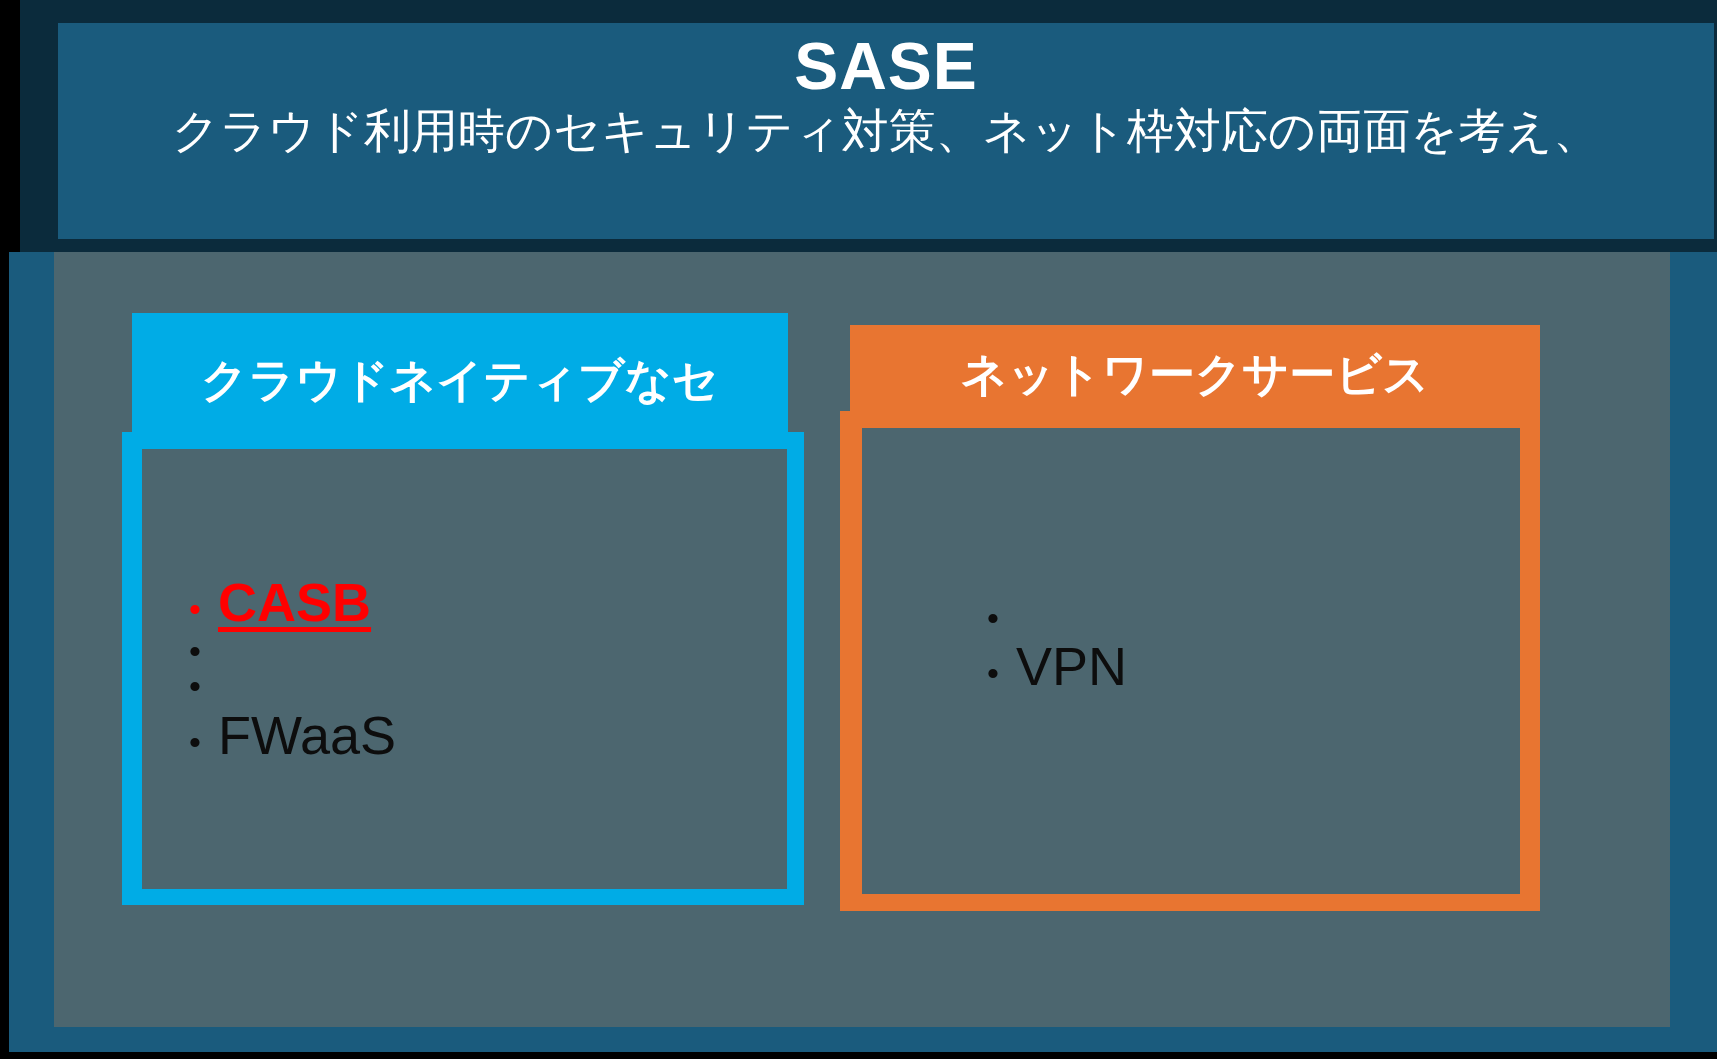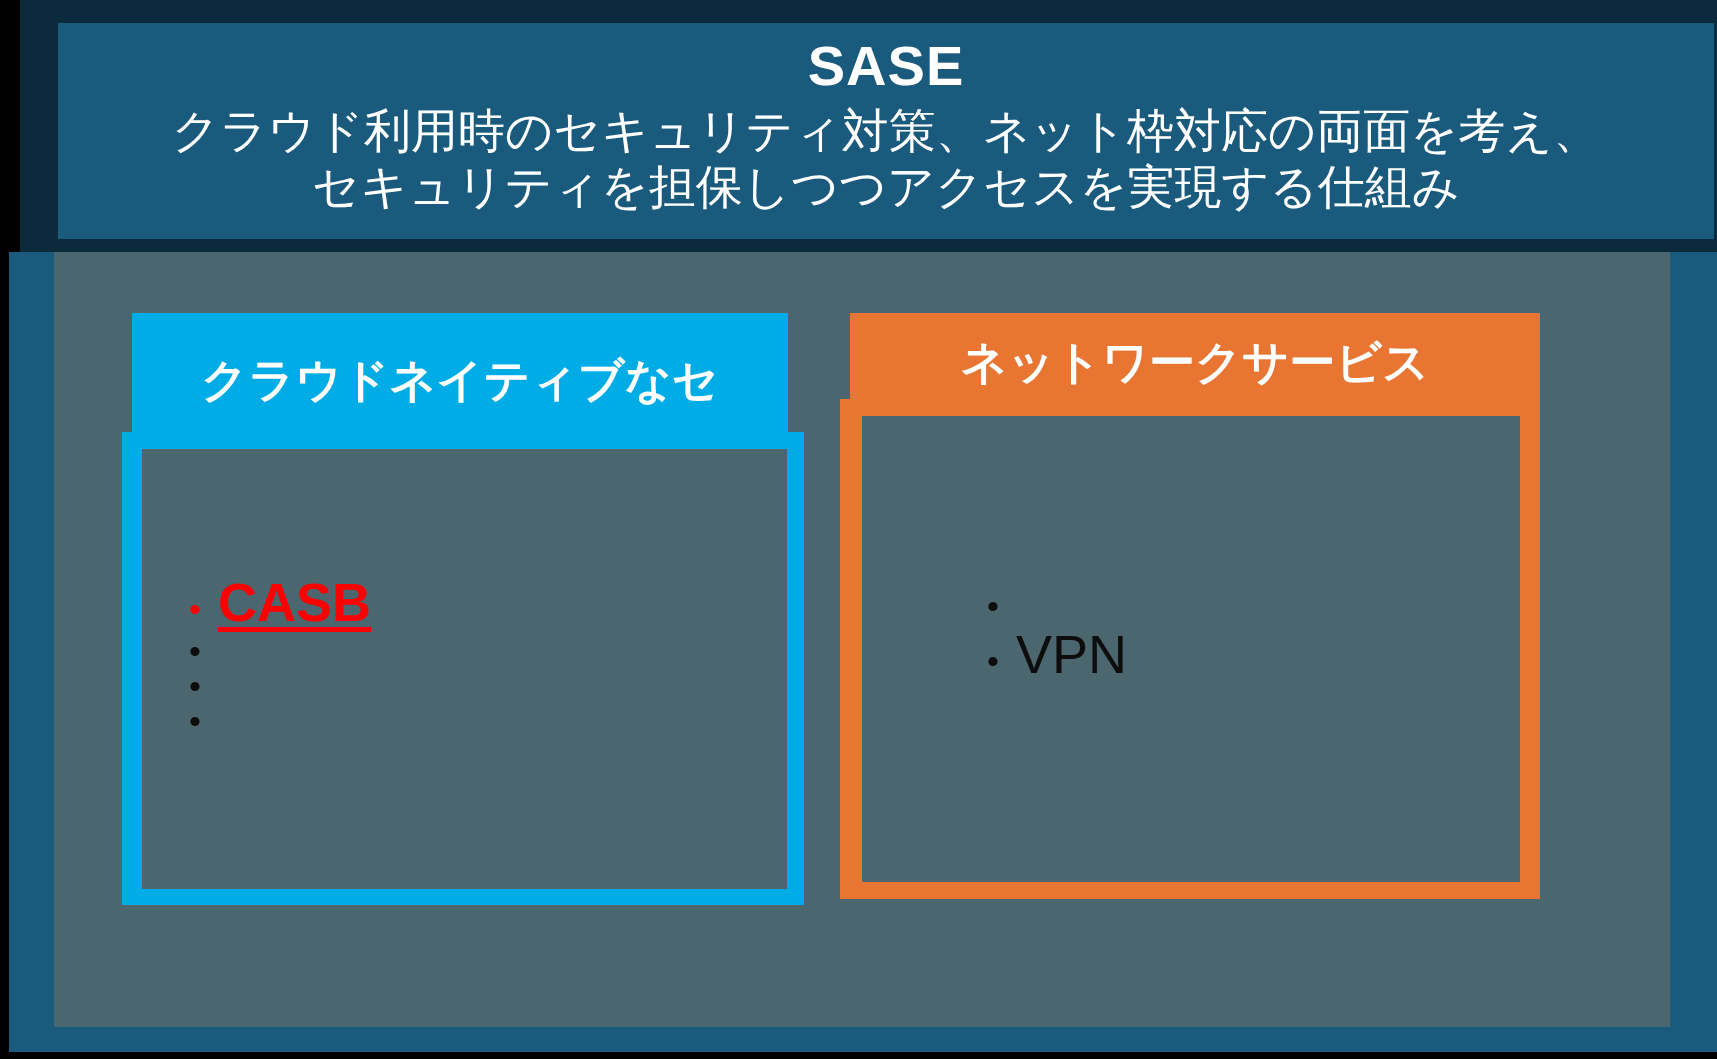--- a/index.html
+++ b/index.html
@@ -43,21 +43,21 @@
     border: 7px solid #0B2B3C;
     display: flex;
     flex-direction: column;
     align-items: center;
     justify-content: flex-start;
     padding-top: 6px;
   }
   .header-title {
     color: #FFFFFF;
     font-weight: bold;
-    font-size: 56px;
+    font-size: 66px;
     line-height: 74px;
     letter-spacing: 1px;
     white-space: nowrap;
   }
   .header-sub-line {
     color: #FFFFFF;
     font-weight: normal;
     font-size: 47px;
     line-height: 56px;
     white-space: nowrap;
@@ -159,21 +159,21 @@
     color: #FF0000;
     font-weight: bold;
     text-decoration: underline;
     text-underline-offset: 6px;
     margin-top: 36px;
   }
   .item-highlight .bullet { color: #FF0000; }
   .item-normal .bullet { color: #0D0D0D; }
 
   
-  #card-network-service { left: 840px; top: 313px; width: 700px; height: 428px; }
+  #card-network-service { left: 840px; top: 325px; width: 700px; height: 428px; }
   #card-network-service .card-band {
     left: 10px; top: 0px; width: 690px; height: 97px;
     background: #E87531;
   }
   #card-network-service .card-band-line { font-size: 46px; line-height: 56px; }
   #card-network-service .card-frame {
     left: 0px; top: 86px; width: 700px; height: 500px;
     background: #E87531;
   }
   #card-network-service .card-body {
@@ -184,21 +184,20 @@
 </style>
 </head>
 <body>
 
 <div id="canvas">
 
   <div class="header-outer">
     <div class="header-inner">
       <div class="header-title">SASE</div>
       <div class="header-sub-line">クラウド利用時のセキュリティ対策、ネット枠対応の両面を考え、</div>
-      <div class="header-sub-line">セキュリティを担保しつつアクセスを実現する仕組み</div>
     </div>
   </div>
 
   <div class="body-frame">
     <div class="body-fill"></div>
   </div>
 
   <div class="card" id="card-cloud-security">
     <div class="card-frame"></div>
     <div class="card-body"></div>
@@ -211,20 +210,21 @@
         <span class="item-text">CASB</span>
       </li>
       <li class="item-normal">
         <span class="bullet">•</span>
       </li>
       <li class="item-normal">
         <span class="bullet">•</span>
       </li>
       <li class="item-normal">
         <span class="bullet">•</span>
+        <span class="item-text">FWaaS</span>
       </li>
     </ul>
   </div>
 
   <div class="card" id="card-network-service">
     <div class="card-frame"></div>
     <div class="card-body"></div>
     <div class="card-band">
       <div class="card-band-line">ネットワークサービス</div>
     </div>

